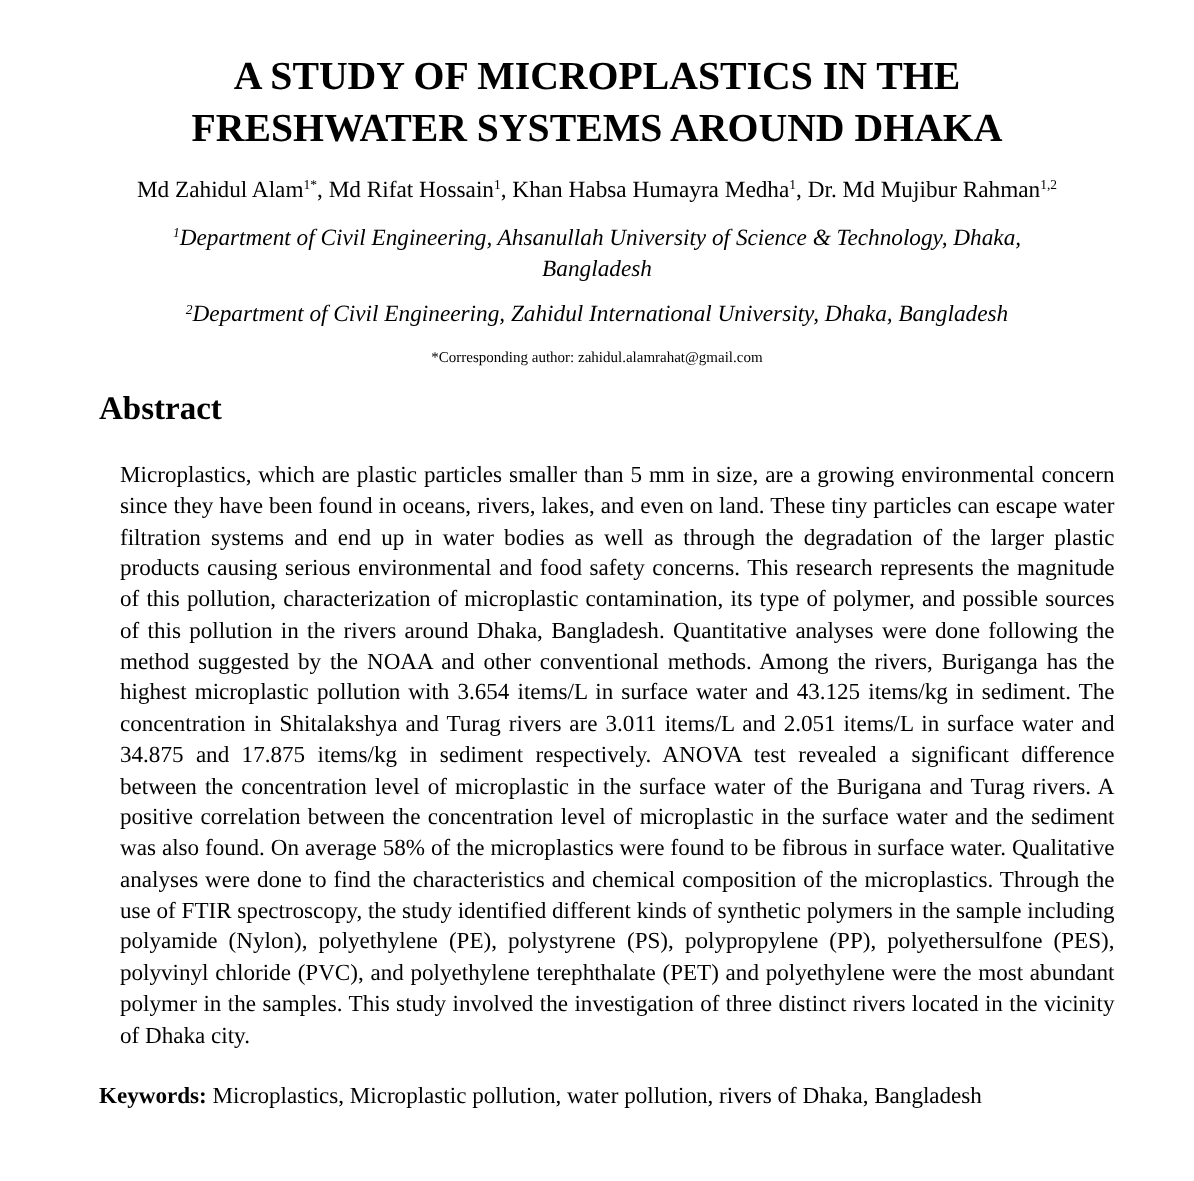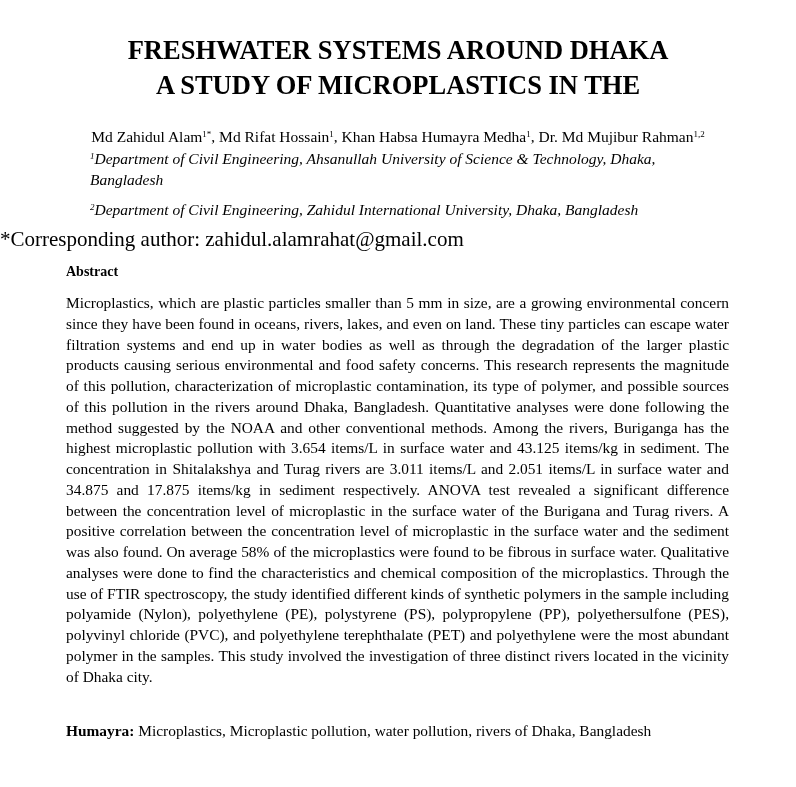--- a/index.html
+++ b/index.html
@@ -7,71 +7,71 @@
       width: 796px; height: 787px; overflow: hidden;
       font-family: "Liberation Serif", serif; color: #000;
     }
     .page { position: relative; width: 796px; height: 787px; }
     .title {
       position: absolute; left: 0; width: 796px; top: 33px;
       text-align: center; font-weight: bold; font-size: 26.5px; line-height: 35px;
       letter-spacing: 0px;
     }
     .authors {
-      position: absolute; left: 0; width: 796px; top: 128px;
+      position: absolute; left: 0; width: 796px; top: 118px;
       text-align: center; font-size: 15.5px; line-height: 18px;
     }
     .authors sup { font-size: 9px; vertical-align: 5px; line-height: 0; }
     .aff {
       position: absolute; left: 90px; width: 616px;
-      text-align: left; font-style: italic; font-size: 15.5px; line-height: 21px;
+      text-align: center; font-style: italic; font-size: 15.5px; line-height: 21px;
     }
     .aff sup { font-size: 9px; vertical-align: 5px; line-height: 0; font-style: italic; }
     .aff1 { top: 148px; }
     .aff2 { top: 199px; }
     .corr {
       position: absolute; left: 0; width: 796px; top: 230px;
-      font-size: 21px; line-height: 18px;
+      text-align: center; font-size: 10px; line-height: 18px;
     }
     .abstract-heading {
       position: absolute; left: 66px; top: 262px;
-      font-weight: bold; font-size: 14px; line-height: 20px;
+      font-weight: bold; font-size: 22px; line-height: 20px;
     }
     .abstract-body {
       position: absolute; left: 66px; width: 663px; top: 293px;
       text-align: justify; font-size: 15.4px; line-height: 20.75px;
-      margin: 0;
+      margin: 14px;
     }
     .keywords {
       position: absolute; left: 66px; top: 721px;
       font-size: 15.4px; line-height: 20px;
     }
     .keywords .kw-label { font-weight: bold; }
     .keywords .kw-list { }
   </style>
 </head>
 <body>
 
 <div class="page">
   <div class="title">
+    <div>A STUDY OF MICROPLASTICS IN THE</div>
     <div>FRESHWATER SYSTEMS AROUND DHAKA</div>
-    <div>A STUDY OF MICROPLASTICS IN THE</div>
   </div>
 
   <div class="authors">
     <span><span>Md Zahidul Alam</span><sup>1*</sup><span>, </span></span><span><span>Md Rifat Hossain</span><sup>1</sup><span>, </span></span><span><span>Khan Habsa Humayra Medha</span><sup>1</sup><span>, </span></span><span><span>Dr. Md Mujibur Rahman</span><sup>1,2</sup></span>
   </div>
 
   <div class="aff aff1"><sup>1</sup><span>Department of Civil Engineering, Ahsanullah University of Science &amp; Technology, Dhaka, Bangladesh</span></div>
 
   <div class="aff aff2"><sup>2</sup><span>Department of Civil Engineering, Zahidul International University, Dhaka, Bangladesh</span></div>
 
   <div class="corr">*Corresponding author: zahidul.alamrahat@gmail.com</div>
 
   <div class="abstract-heading">Abstract</div>
 
   <p class="abstract-body">Microplastics, which are plastic particles smaller than 5 mm in size, are a growing environmental concern since they have been found in oceans, rivers, lakes, and even on land. These tiny particles can escape water filtration systems and end up in water bodies as well as through the degradation of the larger plastic products causing serious environmental and food safety concerns. This research represents the magnitude of this pollution, characterization of microplastic contamination, its type of polymer, and possible sources of this pollution in the rivers around Dhaka, Bangladesh. Quantitative analyses were done following the method suggested by the NOAA and other conventional methods. Among the rivers, Buriganga has the highest microplastic pollution with 3.654 items/L in surface water and 43.125 items/kg in sediment. The concentration in Shitalakshya and Turag rivers are 3.011 items/L and 2.051 items/L in surface water and 34.875 and 17.875 items/kg in sediment respectively. ANOVA test revealed a significant difference between the concentration level of microplastic in the surface water of the Burigana and Turag rivers. A positive correlation between the concentration level of microplastic in the surface water and the sediment was also found. On average 58% of the microplastics were found to be fibrous in surface water. Qualitative analyses were done to find the characteristics and chemical composition of the microplastics. Through the use of FTIR spectroscopy, the study identified different kinds of synthetic polymers in the sample including polyamide (Nylon), polyethylene (PE), polystyrene (PS), polypropylene (PP), polyethersulfone (PES), polyvinyl chloride (PVC), and polyethylene terephthalate (PET) and polyethylene were the most abundant polymer in the samples. This study involved the investigation of three distinct rivers located in the vicinity of Dhaka city.</p>
 
   <div class="keywords">
-    <span class="kw-label">Humayra:</span>
+    <span class="kw-label">Keywords:</span>
     <span class="kw-list">Microplastics, Microplastic pollution, water pollution, rivers of Dhaka, Bangladesh</span>
   </div>
 </div>
 
 </body></html>

